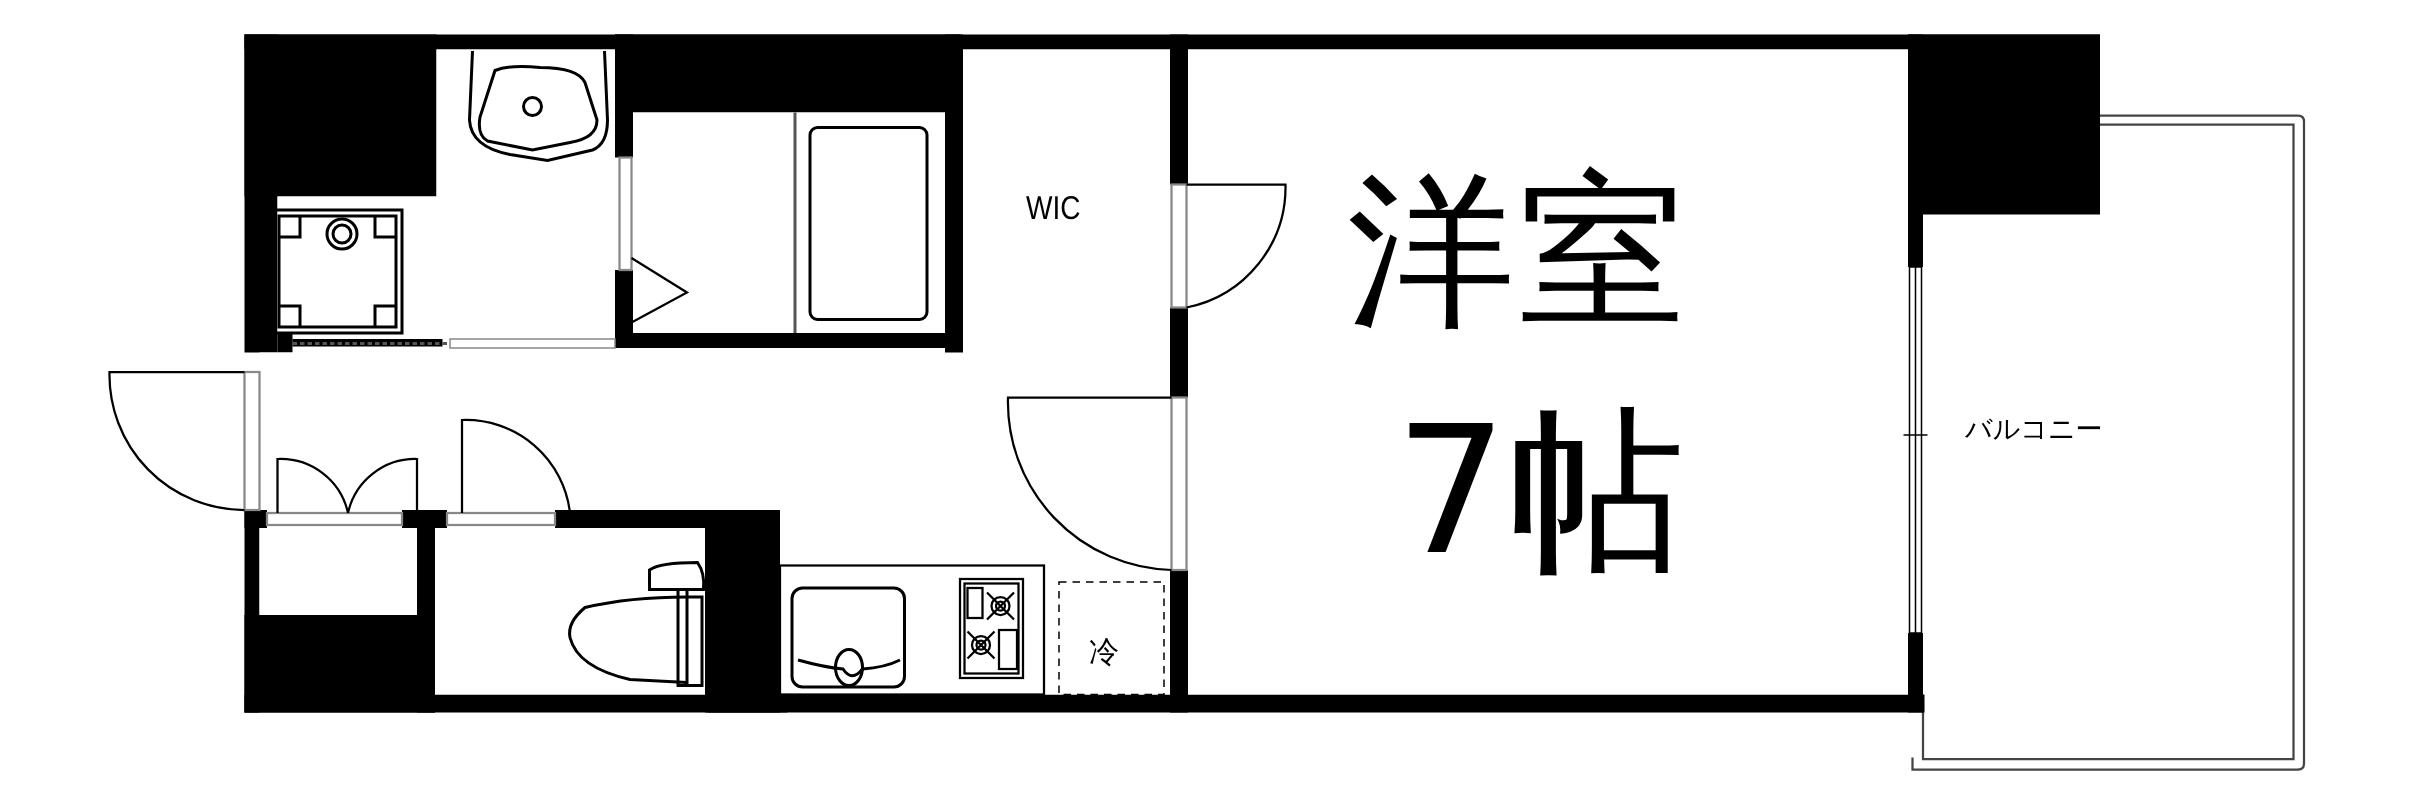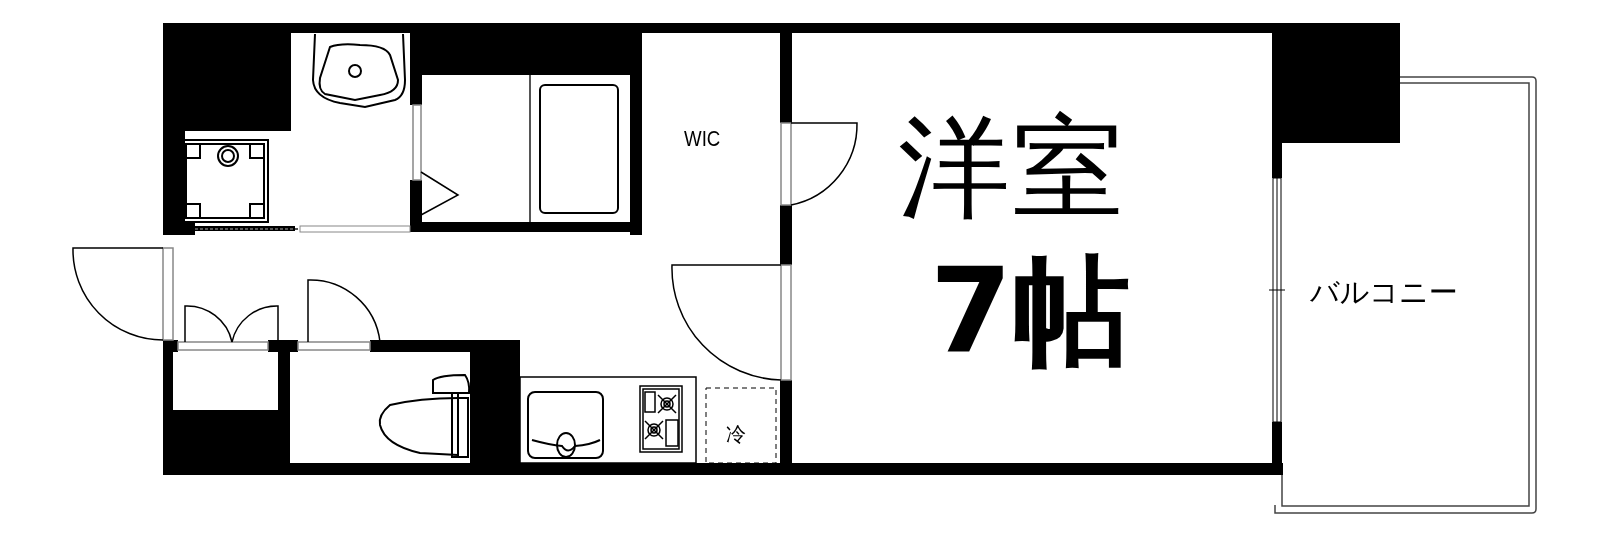--- a/index.html
+++ b/index.html
@@ -1,22 +1,22 @@
 <!DOCTYPE html>
 <html><head>
 <meta charset="utf-8">
 <style>
   html,body{margin:0;padding:0;background:#ffffff;}
   body{width:1607px;height:535px;overflow:hidden;position:relative;font-family:"DejaVu Sans",sans-serif;}
   svg{position:absolute;left:0;top:0;}
   .lbl{position:absolute;color:#000;white-space:nowrap;line-height:1;}
   .wic{left:684px;top:128px;font-family:"Liberation Sans",sans-serif;font-size:22px;transform:scaleX(0.85);transform-origin:left top;}
   .room{left:898px;top:112px;font-size:112px;letter-spacing:2px;font-family:Liberation Sans, sans-serif;}
-  .size{left:930px;top:252px;font-size:118px;font-family:"DejaVu Sans",sans-serif;font-weight:bold;}
-  .bal{left:1310px;top:278px;font-size:29px;}
+  .size{left:930px;top:268px;font-size:118px;font-family:"DejaVu Sans",sans-serif;}
+  .bal{left:1310px;top:278px;font-size:18px;}
   .fridge{left:726px;top:424px;font-size:20px;}
 </style>
 </head>
 <body>
 
 <svg width="1607" height="535" viewBox="0 0 1607 535">
 
   <g fill="none" stroke="#444" stroke-width="1.5">
     <path d="M1400 77 L1532 77 Q1536 77 1536 81 L1536 509 Q1536 513 1532 513 L1275 513 L1275 505"></path>
     <path d="M1400 83 L1529 83 L1529 506 L1282 506 L1282 470"></path>

